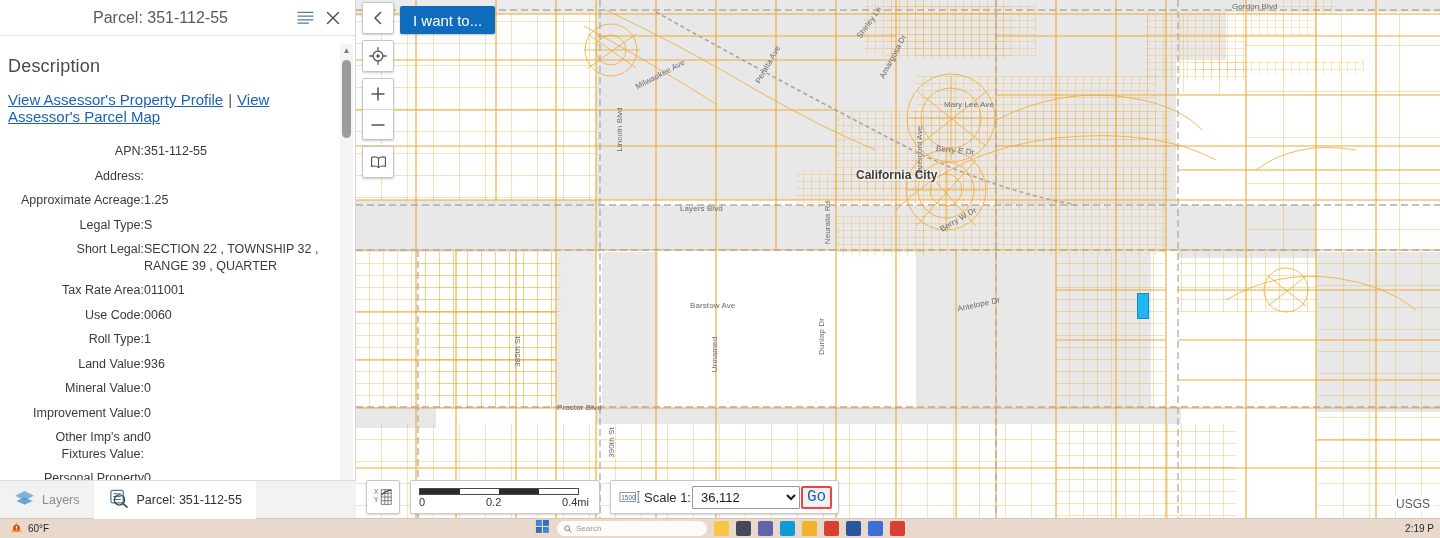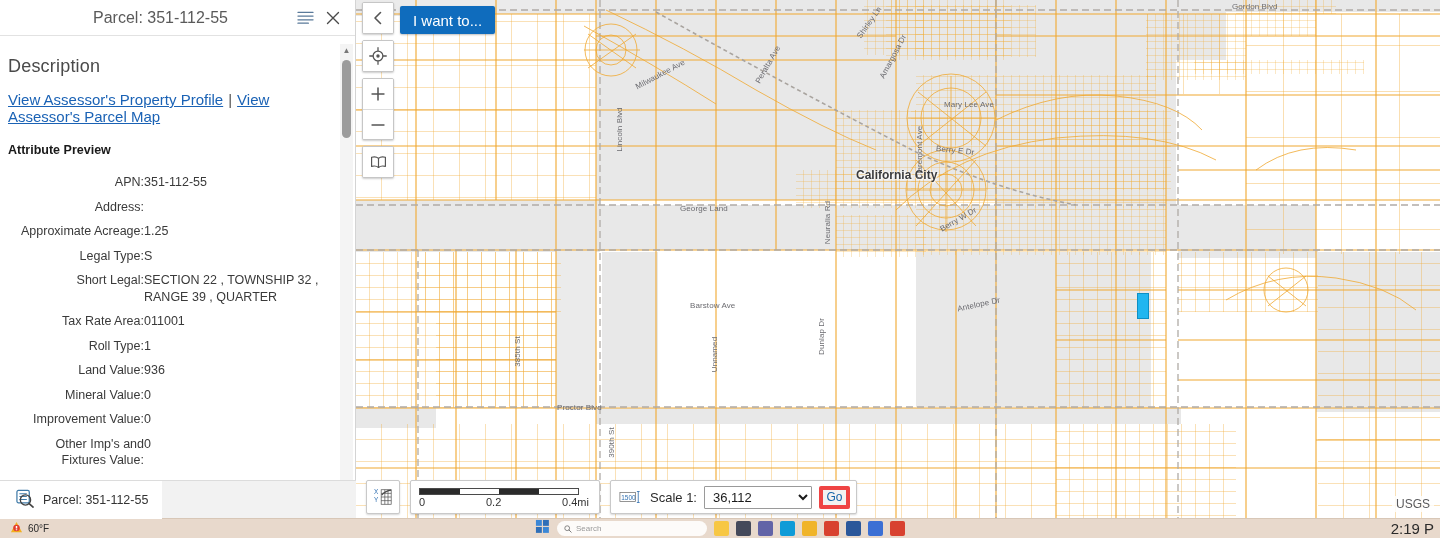--- a/index.html
+++ b/index.html
@@ -76,32 +76,32 @@
   #scalebar-box { padding: 0 10px 0 8px; }
   .sb-inner { padding-top: 2px; }
   .sb-bar { display: flex; width: 160px; height: 7px; border: 1px solid #4a4a4a; }
   .sb-seg { flex: 1; }
   .sb-seg.dark { background: #2b2b2b; }
   .sb-seg.light { background: #ffffff; }
   .sb-ticks {
     display: flex; justify-content: space-between; width: 170px;
     font-size: 11px; color: #333; margin-top: 1px;
   }
-  #scale-input-box { padding: 0 6px 0 6px; gap: 7px; }
+  #scale-input-box { padding: 0 6px 0 6px; gap: 1px; }
   #scale-icon { width: 26px; display: flex; align-items: center; justify-content: center; }
   #scale-label { color: #2b2b2b; font-size: 13px; }
   #scale-select {
     height: 23px; font-size: 13px; font-family: "Liberation Sans", sans-serif;
     border: 1px solid #9a9a9a; padding: 0 2px 0 4px; width: 108px;
     background: #fff; color: #1a1a1a; border-radius: 1px;
   }
   #go-btn {
-    height: 23px; min-width: 31px; font-size: 12px; color: #1364a8;
-    background: #f2f2f2; border: 4px solid #ef4444; border-radius: 2px;
-    cursor: pointer; font-family: Liberation Sans, sans-serif;
+    height: 23px; min-width: 31px; font-size: 16px; color: #1364a8;
+    background: #f2f2f2; border: 2px solid #ef4444; border-radius: 2px;
+    cursor: pointer; font-family: Liberation Mono, monospace;
   }
 
   
   #panel {
     position: absolute; left: 0; top: 0; width: 356px; height: 518px;
     background: #fff; border-right: 1px solid #d4d4d4;
     display: flex; flex-direction: column;
   }
   #panel-header {
     height: 36px; display: flex; align-items: center; flex: 0 0 36px;
@@ -175,21 +175,21 @@
     position: absolute; left: 50%; transform: translateX(-50%);
     display: flex; align-items: center; gap: 7px;
   }
   .tb-icon { width: 15px; height: 15px; border-radius: 2px; }
   #tb-search {
     width: 150px; height: 15px; background: #fdfbf9; border-radius: 9px;
     display: flex; align-items: center; gap: 4px; padding-left: 7px;
     font-size: 8px; color: #9a9a9a;
   }
   #clock {
-    position: absolute; right: 6px; font-size: 15px; color: #2a2a2a;
+    position: absolute; right: 6px; font-size: 10px; color: #2a2a2a;
   }
 </style>
 </head>
 <body>
 
 <div id="app">
 
   <div id="map-area">
     <svg id="map-canvas" viewBox="0 0 1084 518">
       <defs>
@@ -332,21 +332,21 @@
         <div class="maplabel" style="left: 876px; top: 2px;">Gordon Blvd</div>
         <div class="maplabel" style="left: 277px; top: 70px; transform: rotate(-28deg);">Milwaukee Ave</div>
         <div class="maplabel" style="left: 391px; top: 60px; transform: rotate(-60deg);">Peralta Ave</div>
         <div class="maplabel" style="left: 495px; top: 18px; transform: rotate(-55deg);">Shirley Ln</div>
         <div class="maplabel" style="left: 513px; top: 52px; transform: rotate(-62deg);">Amargosa Dr</div>
         <div class="maplabel" style="left: 550px; top: 100px; padding-left: 38px;">Mary Lee Ave</div>
         <div class="maplabel" style="left: 241px; top: 125px; transform: rotate(-90deg);">Lincoln Blvd</div>
         <div class="maplabel" style="left: 537px; top: 148px; transform: rotate(-90deg);">Claremont Ave</div>
         <div class="maplabel" style="left: 580px; top: 146px; transform: rotate(6deg);">Berry E Dr</div>
         <div class="maplabel" style="left: 582px; top: 215px; transform: rotate(-30deg);">Berry W Dr</div>
-        <div class="maplabel" style="left: 324px; top: 204px;">George Land</div>
+        <div class="maplabel" style="left: 324px; top: 204px;">Layers Blvd</div>
         <div class="maplabel" style="left: 450px; top: 218px; transform: rotate(-90deg);">Neuralia Rd</div>
         <div class="maplabel" style="left: 334px; top: 301px;">Barstow Ave</div>
         <div class="maplabel" style="left: 601px; top: 300px; transform: rotate(-12deg);">Antelope Dr</div>
         <div class="maplabel" style="left: 447px; top: 332px; transform: rotate(-90deg);">Dunlap Dr</div>
         <div class="maplabel" style="left: 341px; top: 350px; transform: rotate(-90deg);">Unnamed</div>
         <div class="maplabel" style="left: 146px; top: 347px; transform: rotate(-90deg);">385th St</div>
         <div class="maplabel" style="left: 201px; top: 403px;">Proctor Blvd</div>
         <div class="maplabel" style="left: 240px; top: 438px; transform: rotate(-90deg);">390th St</div>
       </div>
 
@@ -452,21 +452,20 @@
       </div>
     </div>
 
     <div id="panel-body">
       <div id="desc-title">Description</div>
 
       <div id="links">
         <a>View Assessor's Property Profile</a><span class="sep">|</span><a>View Assessor's Parcel Map</a>
       </div>
 
-      <div id="attr-title">Attribute Preview</div>
 
       <table id="attrs">
         <tbody id="attrs-body">
             <tr>
               <td class="k">APN:</td>
               <td class="v">351-112-55</td>
             </tr>
             <tr>
               <td class="k">Address:</td>
               <td class="v"></td>
@@ -479,20 +478,24 @@
               <td class="k">Legal Type:</td>
               <td class="v">S</td>
             </tr>
             <tr>
               <td class="k">Short Legal:</td>
               <td class="v">SECTION 22 , TOWNSHIP 32 , RANGE 39 , QUARTER</td>
             </tr>
             <tr>
               <td class="k">Tax Rate Area:</td>
               <td class="v">011001</td>
+            </tr>
+            <tr>
+              <td class="k">Use Code:</td>
+              <td class="v">0060</td>
             </tr>
             <tr>
               <td class="k">Roll Type:</td>
               <td class="v">1</td>
             </tr>
             <tr>
               <td class="k">Land Value:</td>
               <td class="v">936</td>
             </tr>
             <tr>
@@ -516,20 +519,29 @@
 
       <div id="panel-scroll">
         <div class="sb-arrow">▲</div>
         <div id="panel-thumb"></div>
         <div class="sb-arrow" id="panel-arrow-dn">▼</div>
       </div>
     </div>
   </div>
 
   <div id="dock">
+    <div class="dock-item">
+      <span>
+        <svg width="21" height="17" viewBox="0 0 22 18">
+          <path d="M11 1 21 6 11 11 1 6z" fill="#7fb3dd"></path>
+          <path d="M11 7.6 19.6 11.6 11 15.6 2.4 11.6z" fill="#5b97c9" opacity=".85"></path>
+        </svg>
+      </span>
+      <span>Layers</span>
+    </div>
     <div class="dock-item active">
       <span>
         <svg width="22" height="19" viewBox="0 0 22 20">
           <rect x="2.5" y="1.5" width="13" height="13" rx="1.6" fill="none" stroke="#3f7aa8" stroke-width="1.3"></rect>
           <path d="M5.5 5h7M5.5 8h7M5.5 11h7" stroke="#3f7aa8" stroke-width="1.1" stroke-linecap="round"></path>
           <circle cx="11.5" cy="11.5" r="5.4" fill="none" stroke="#444" stroke-width="1.4"></circle>
           <path d="M15.4 15.4 19.5 19" stroke="#444" stroke-width="1.8" stroke-linecap="round"></path>
         </svg>
       </span>
       <span>Parcel: 351-112-55</span>

